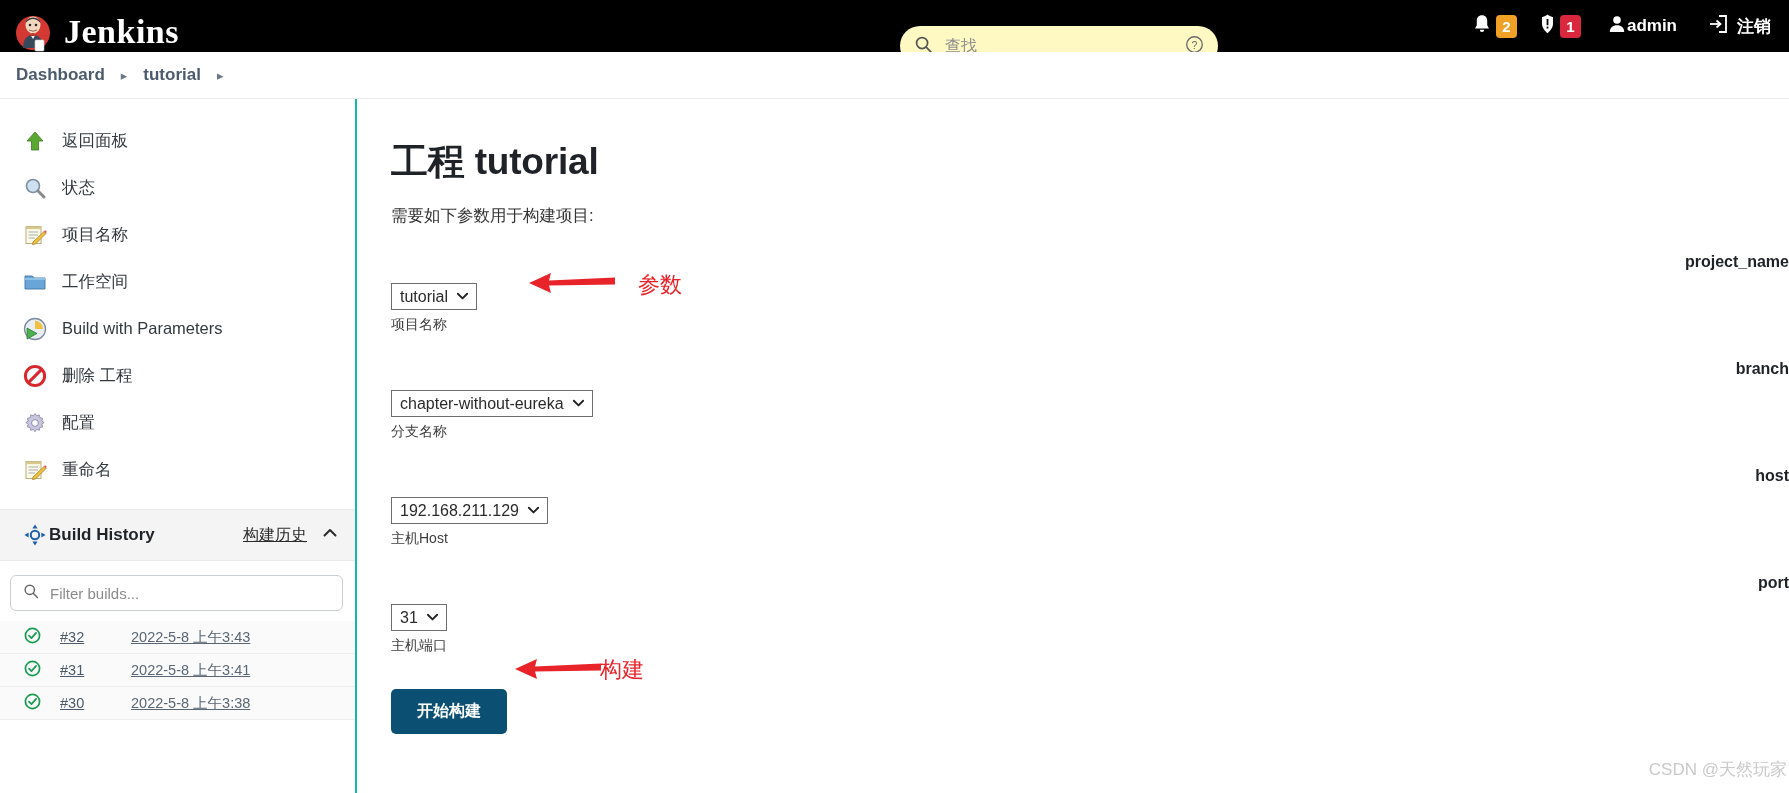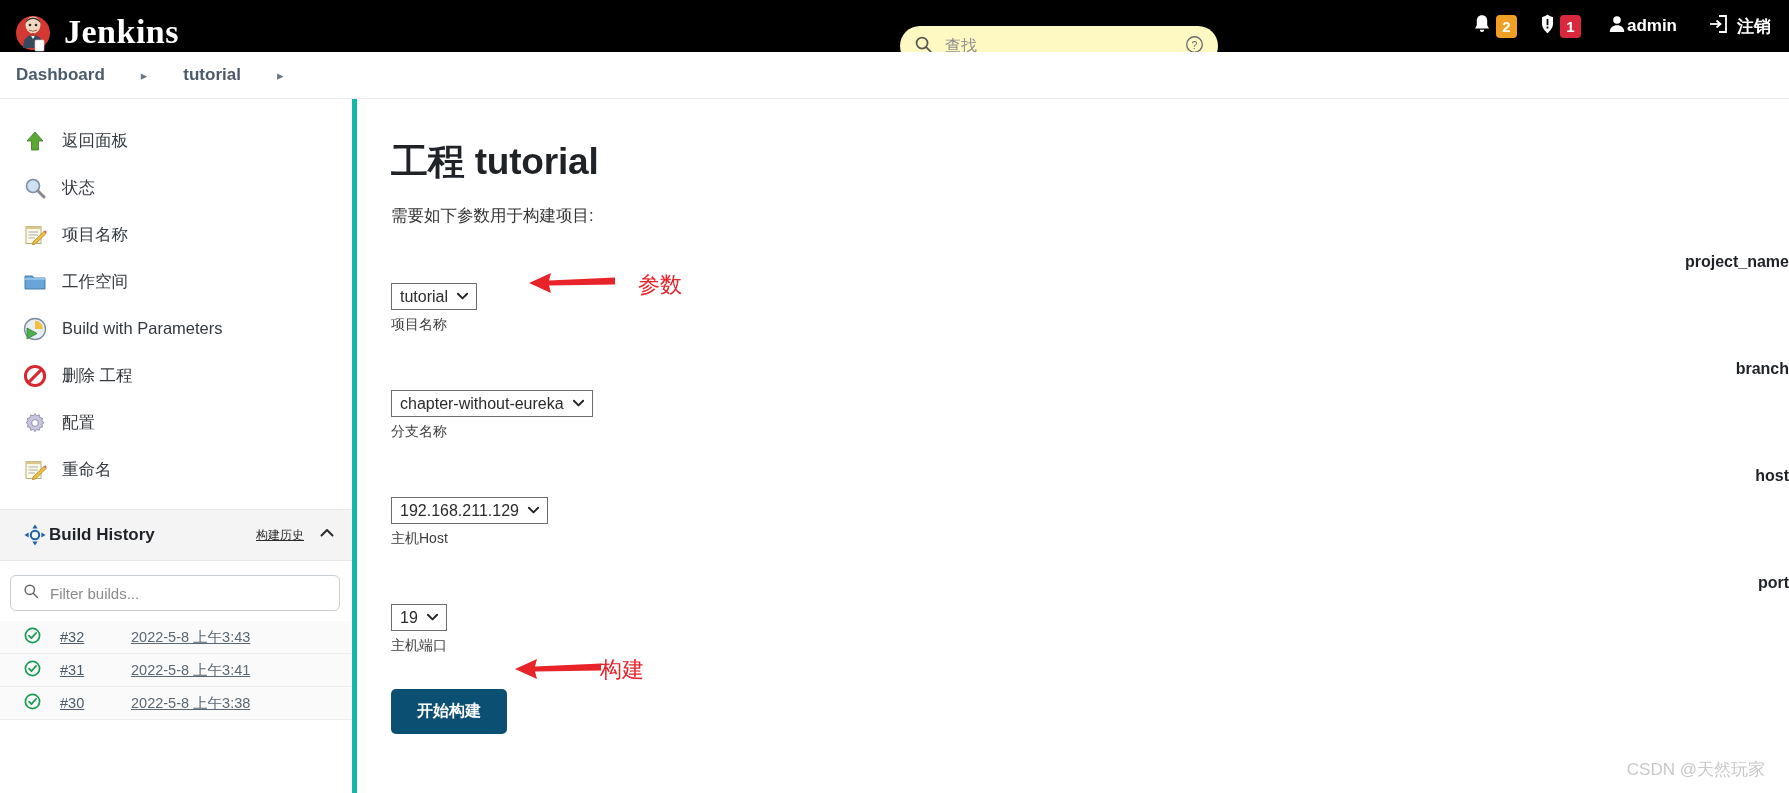--- a/index.html
+++ b/index.html
@@ -90,37 +90,36 @@
   }
 
   
   .breadcrumbbar {
     position: absolute; top: 52px; left: 0;
     width: 1789px; height: 47px;
     background: #fff;
     border-bottom: 1px solid #e8e8e8;
     display: flex; align-items: center;
     padding-left: 16px;
-    gap: 20px;
   }
   .crumb {
     font-size: 17px; font-weight: bold;
     color: #4c5b6b;
   }
   .crumb-sep {
     color: #6b7784; font-size: 13px;
     margin: 0 16px;
   }
 
   
   .sidebar {
     position: absolute; top: 99px; left: 0;
     width: 357px; height: 694px;
     background: #fff;
-    border-right: 5px solid #14b8a6;
+    border-right: 2px solid #14b8a6;
     overflow: hidden;
   }
   .side-tasks { padding-top: 18px; }
   .side-item {
     display: flex; align-items: center;
     gap: 14px;
     height: 47px;
     padding-left: 22px;
     cursor: pointer;
   }
@@ -142,21 +141,21 @@
     border-top: 1px solid #e9e9e9;
     border-bottom: 1px solid #e9e9e9;
     display: flex; align-items: center;
     padding: 0 16px 0 22px;
   }
   .bh-title {
     font-size: 17px; font-weight: bold; color: #1f2328;
     margin-left: 1px; flex: 1;
   }
   .bh-sub {
-    font-size: 12px; color: #2b2b2b;
+    font-size: 16px; color: #2b2b2b;
     text-decoration: underline;
     margin-right: 14px;
   }
   .bh-chevron { color: #2b2b2b; }
 
   .filter-wrap { padding: 14px 12px 10px 10px; }
   .filter-box {
     height: 36px;
     border: 1px solid #c9ced4;
     border-radius: 6px;
@@ -247,21 +246,21 @@
   
   .anno { position: absolute; }
   .anno-text {
     color: #e8232a;
     font-size: 22px;
     font-weight: normal;
   }
 
   .watermark {
     position: absolute;
-    right: 24px; bottom: 12px;
+    right: 2px; bottom: 12px;
     color: #c9c9c9;
     font-size: 17px;
   }
 </style>
 </head>
 <body>
 
 <div class="topbar">
   <div class="brand">
     <span class="jenkins-logo">
@@ -544,21 +543,21 @@
             <polyline points="2,2.6 7,7.6 12,2.6" fill="none" stroke="#222" stroke-width="2" stroke-linecap="round" stroke-linejoin="round"></polyline>
           </svg>
       </span>
     </div>
     <div class="field-hint">主机Host</div>
   </div>
 
   <div class="field-block">
     <div class="field-label">port</div>
     <div class="select-box" style="min-width:48px">
-      <span>19</span>
+      <span>31</span>
       <span class="chev">
         <svg width="13" height="10" viewBox="0 0 14 10">
             <polyline points="2,2.6 7,7.6 12,2.6" fill="none" stroke="#222" stroke-width="2" stroke-linecap="round" stroke-linejoin="round"></polyline>
           </svg>
       </span>
     </div>
     <div class="field-hint">主机端口</div>
   </div>
 
   <button class="build-btn">开始构建</button>

